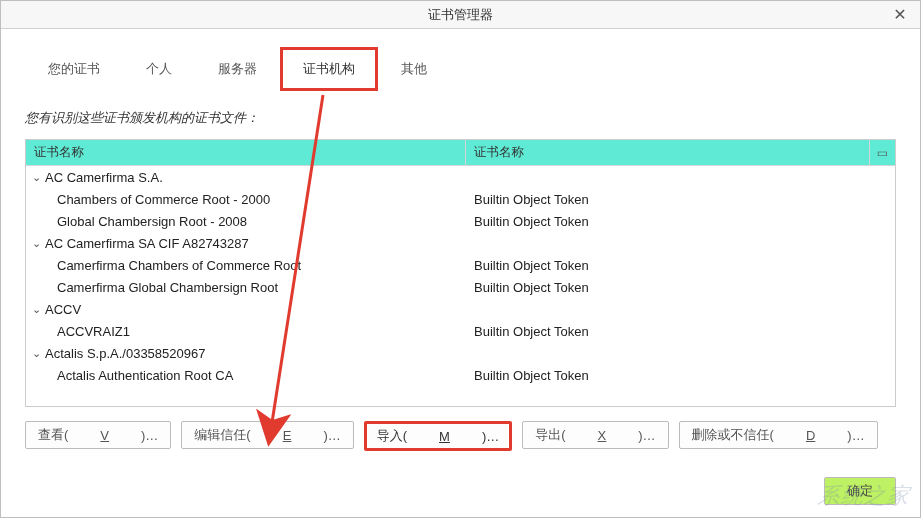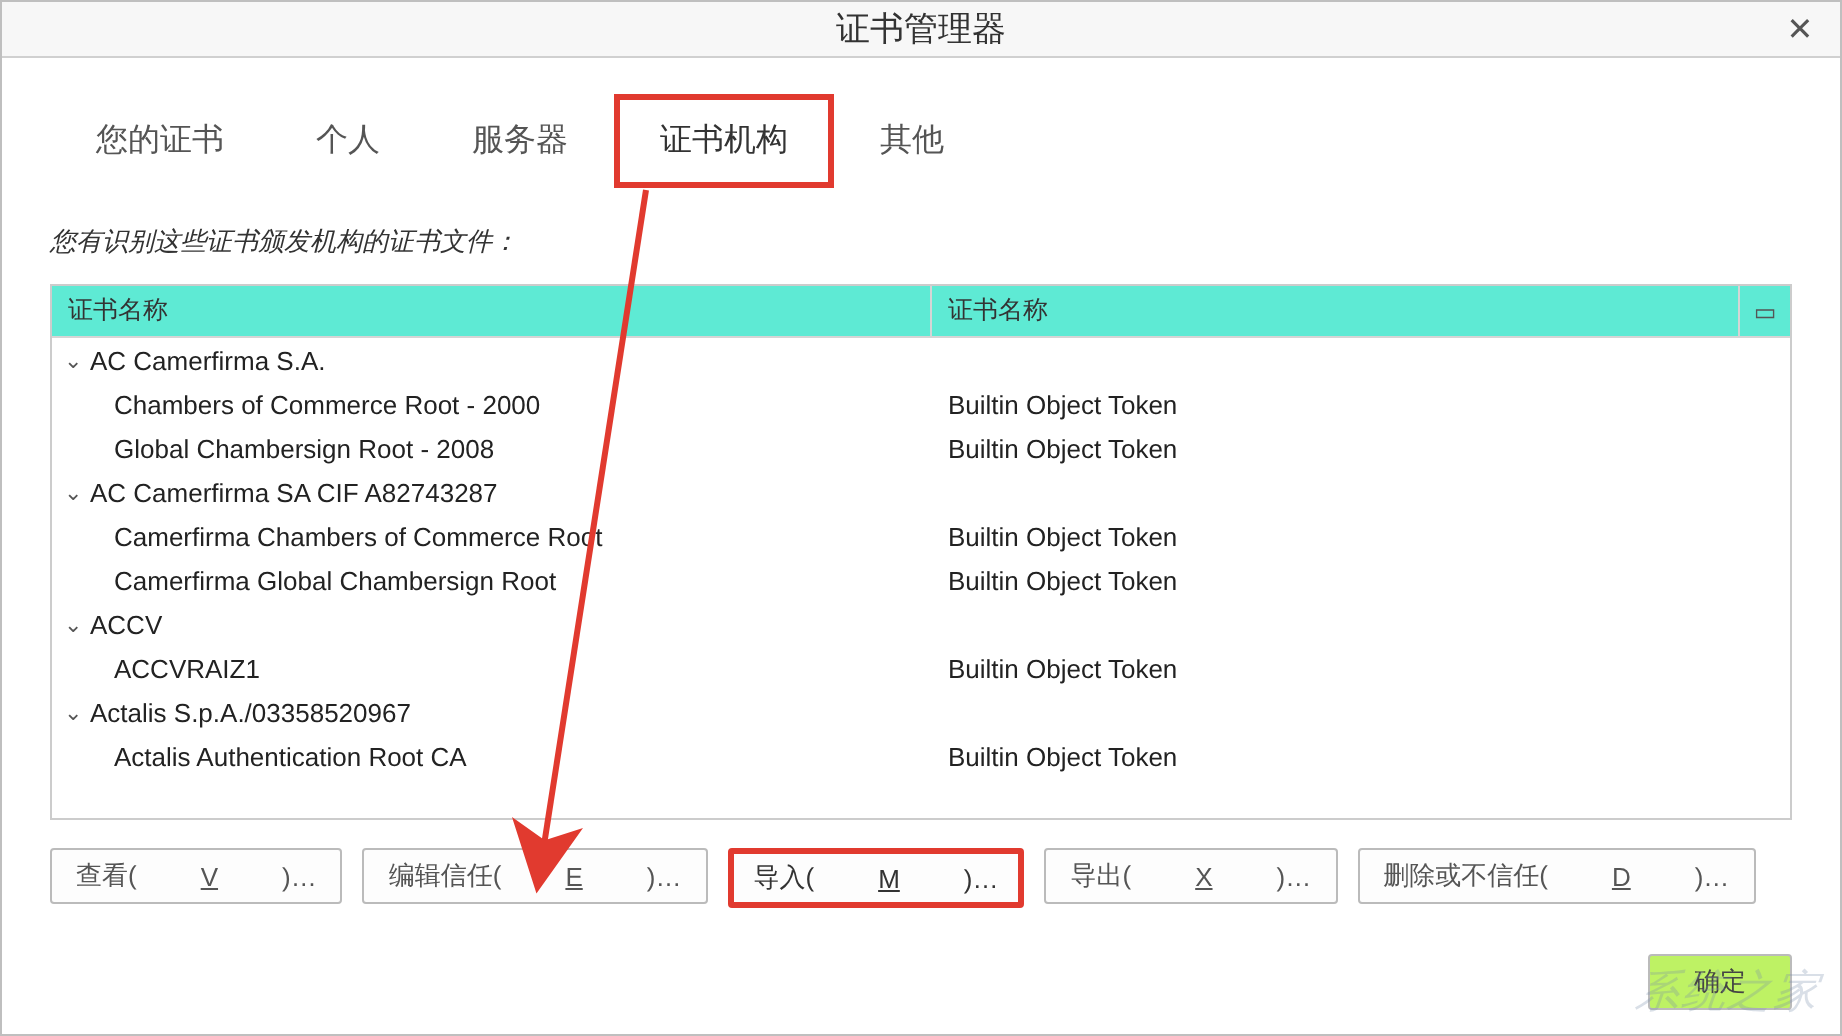--- a/index.html
+++ b/index.html
@@ -23,21 +23,21 @@
   .titlebar {
     height: 28px;
     border-bottom: 1px solid #d0d0d0;
     display: flex;
     align-items: center;
     justify-content: center;
     position: relative;
     background: #f7f7f7;
   }
   .titlebar .title {
-    font-size: 17px;
+    font-size: 13px;
     color: #333;
   }
   .titlebar .close {
     position: absolute;
     right: 0;
     top: 0;
     width: 40px;
     height: 27px;
     display: flex;
     align-items: center;
@@ -49,21 +49,21 @@
   .content {
     padding: 18px 24px 14px 24px;
   }
   .tabs {
     display: flex;
     gap: 0;
     margin-bottom: 18px;
   }
   .tab {
     padding: 10px 20px;
-    font-size: 16px;
+    font-size: 13px;
     color: #555;
     cursor: pointer;
     border: 3px solid transparent;
   }
   .tab.active {
     border: 3px solid #e13a2f;
     color: #333;
   }
   .description {
     font-size: 13px;

